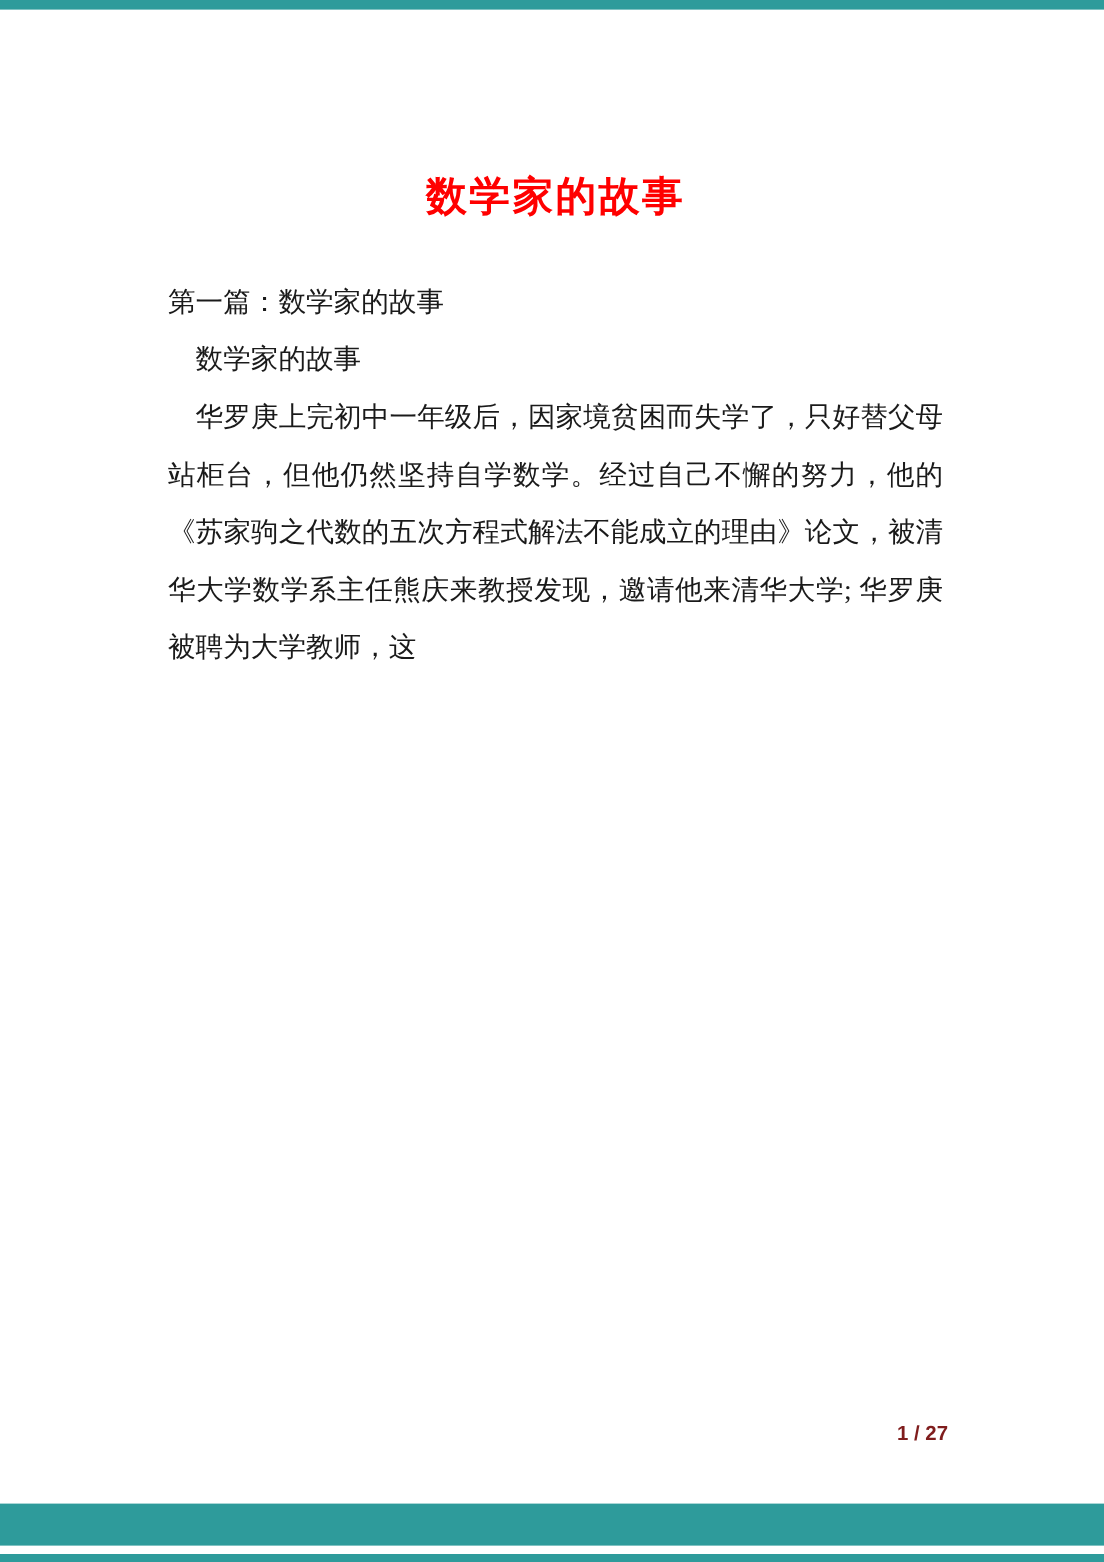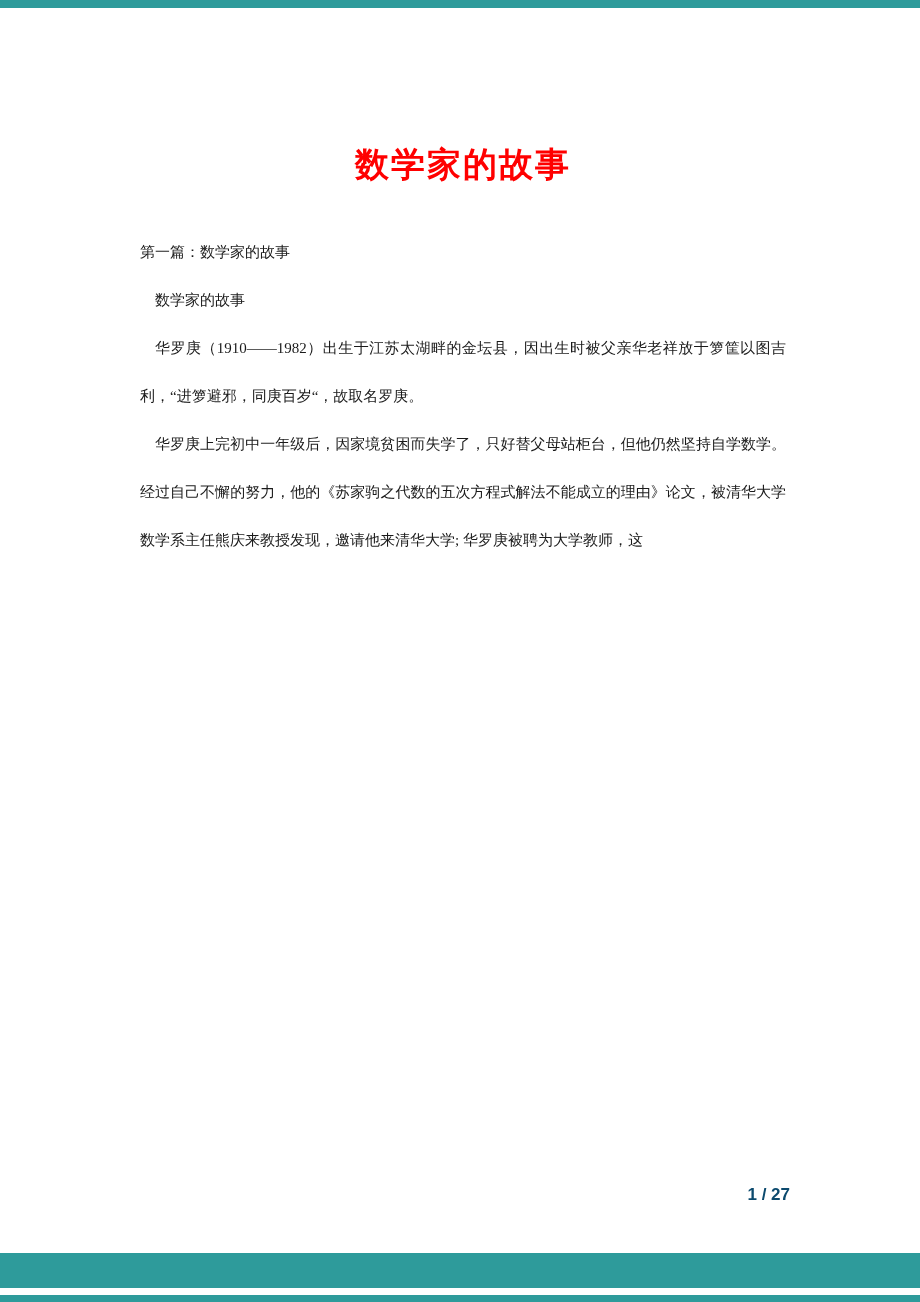--- a/index.html
+++ b/index.html
@@ -39,52 +39,51 @@
     line-height: 40px;
     font-weight: bold;
     color: var(--title-color, #ff0000);
     letter-spacing: 2px;
   }
   .doc-body {
     margin-top: 43px;
   }
   .doc-body p.para {
     margin: 0;
-    font-size: 15px;
+    font-size: 23px;
     line-height: 48px;
     text-align: justify;
     text-justify: inter-ideograph;
     word-break: break-all;
   }
   .doc-body p.para.indent {
     text-indent: 1em;
   }
   .page-indicator {
     position: absolute;
     top: 1185px;
     right: 130px;
     font-family: "Liberation Sans", "DejaVu Sans", sans-serif;
     font-weight: 700;
     font-size: 17px;
     line-height: 20px;
-    color: #0c4a6e;
+    color: #7f1d1d;
   }
 </style>
 </head>
 <body>
 
 <div class="border-bar top"></div>
 
 <div class="page-inner">
   <h1 class="doc-title">数学家的故事</h1>
 
   <div class="doc-body">
       <p class="para">第一篇：数学家的故事</p>
       <p class="para indent">数学家的故事</p>
-      <p class="para indent">华罗庚（1910——1982）出生于江苏太湖畔的金坛县，因出生时被父亲华老祥放于箩筐以图吉利，“进箩避邪，同庚百岁“，故取名罗庚。</p>
       <p class="para indent">华罗庚上完初中一年级后，因家境贫困而失学了，只好替父母站柜台，但他仍然坚持自学数学。经过自己不懈的努力，他的《苏家驹之代数的五次方程式解法不能成立的理由》论文，被清华大学数学系主任熊庆来教授发现，邀请他来清华大学; 华罗庚被聘为大学教师，这</p>
     </div>
 </div>
 
 <div class="page-indicator">1 / 27</div>
 
 <div class="border-bar b-thick"></div>
 <div class="border-bar b-thin"></div>
 
 </body></html>

